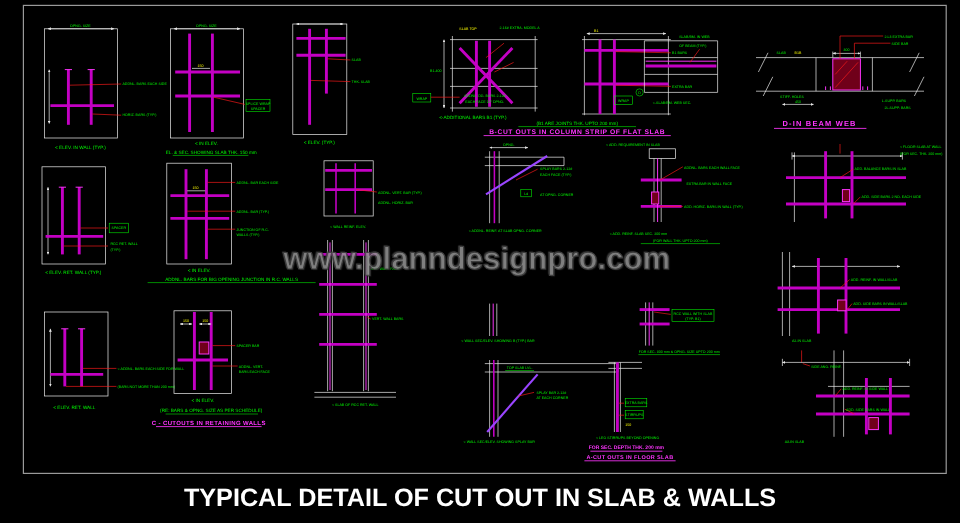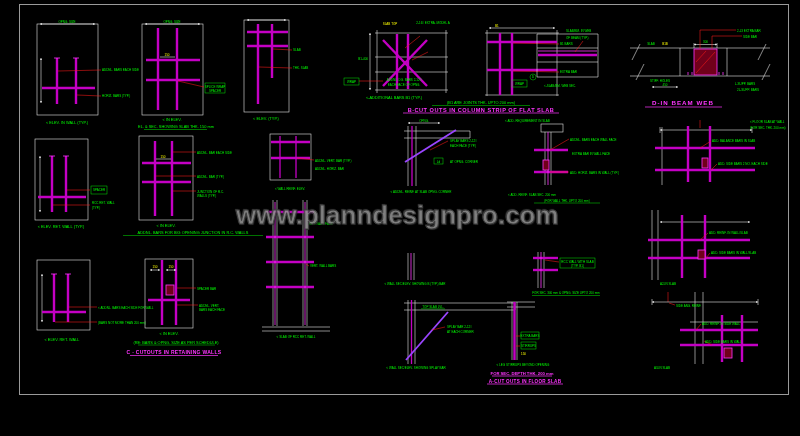--- a/index.html
+++ b/index.html
@@ -452,13 +452,14 @@
     </g>
 
     <g>
       <text class="g3" x="750" y="123">&lt; FLOOR SLAB AT WALL</text>
       <text class="g3" x="750" y="129">(FOR SEC. THK. 200 mm)</text>
       <text class="g3" x="505" y="122">&lt; ADD. REQUIREMENT IN SLAB</text>
     </g>
   </svg>
 
   <div id="watermark">www.planndesignpro.com</div>
+  <div id="title">TYPICAL DETAIL OF CUT OUT IN SLAB &amp; WALLS</div>
 </div>
 
 </body></html>

